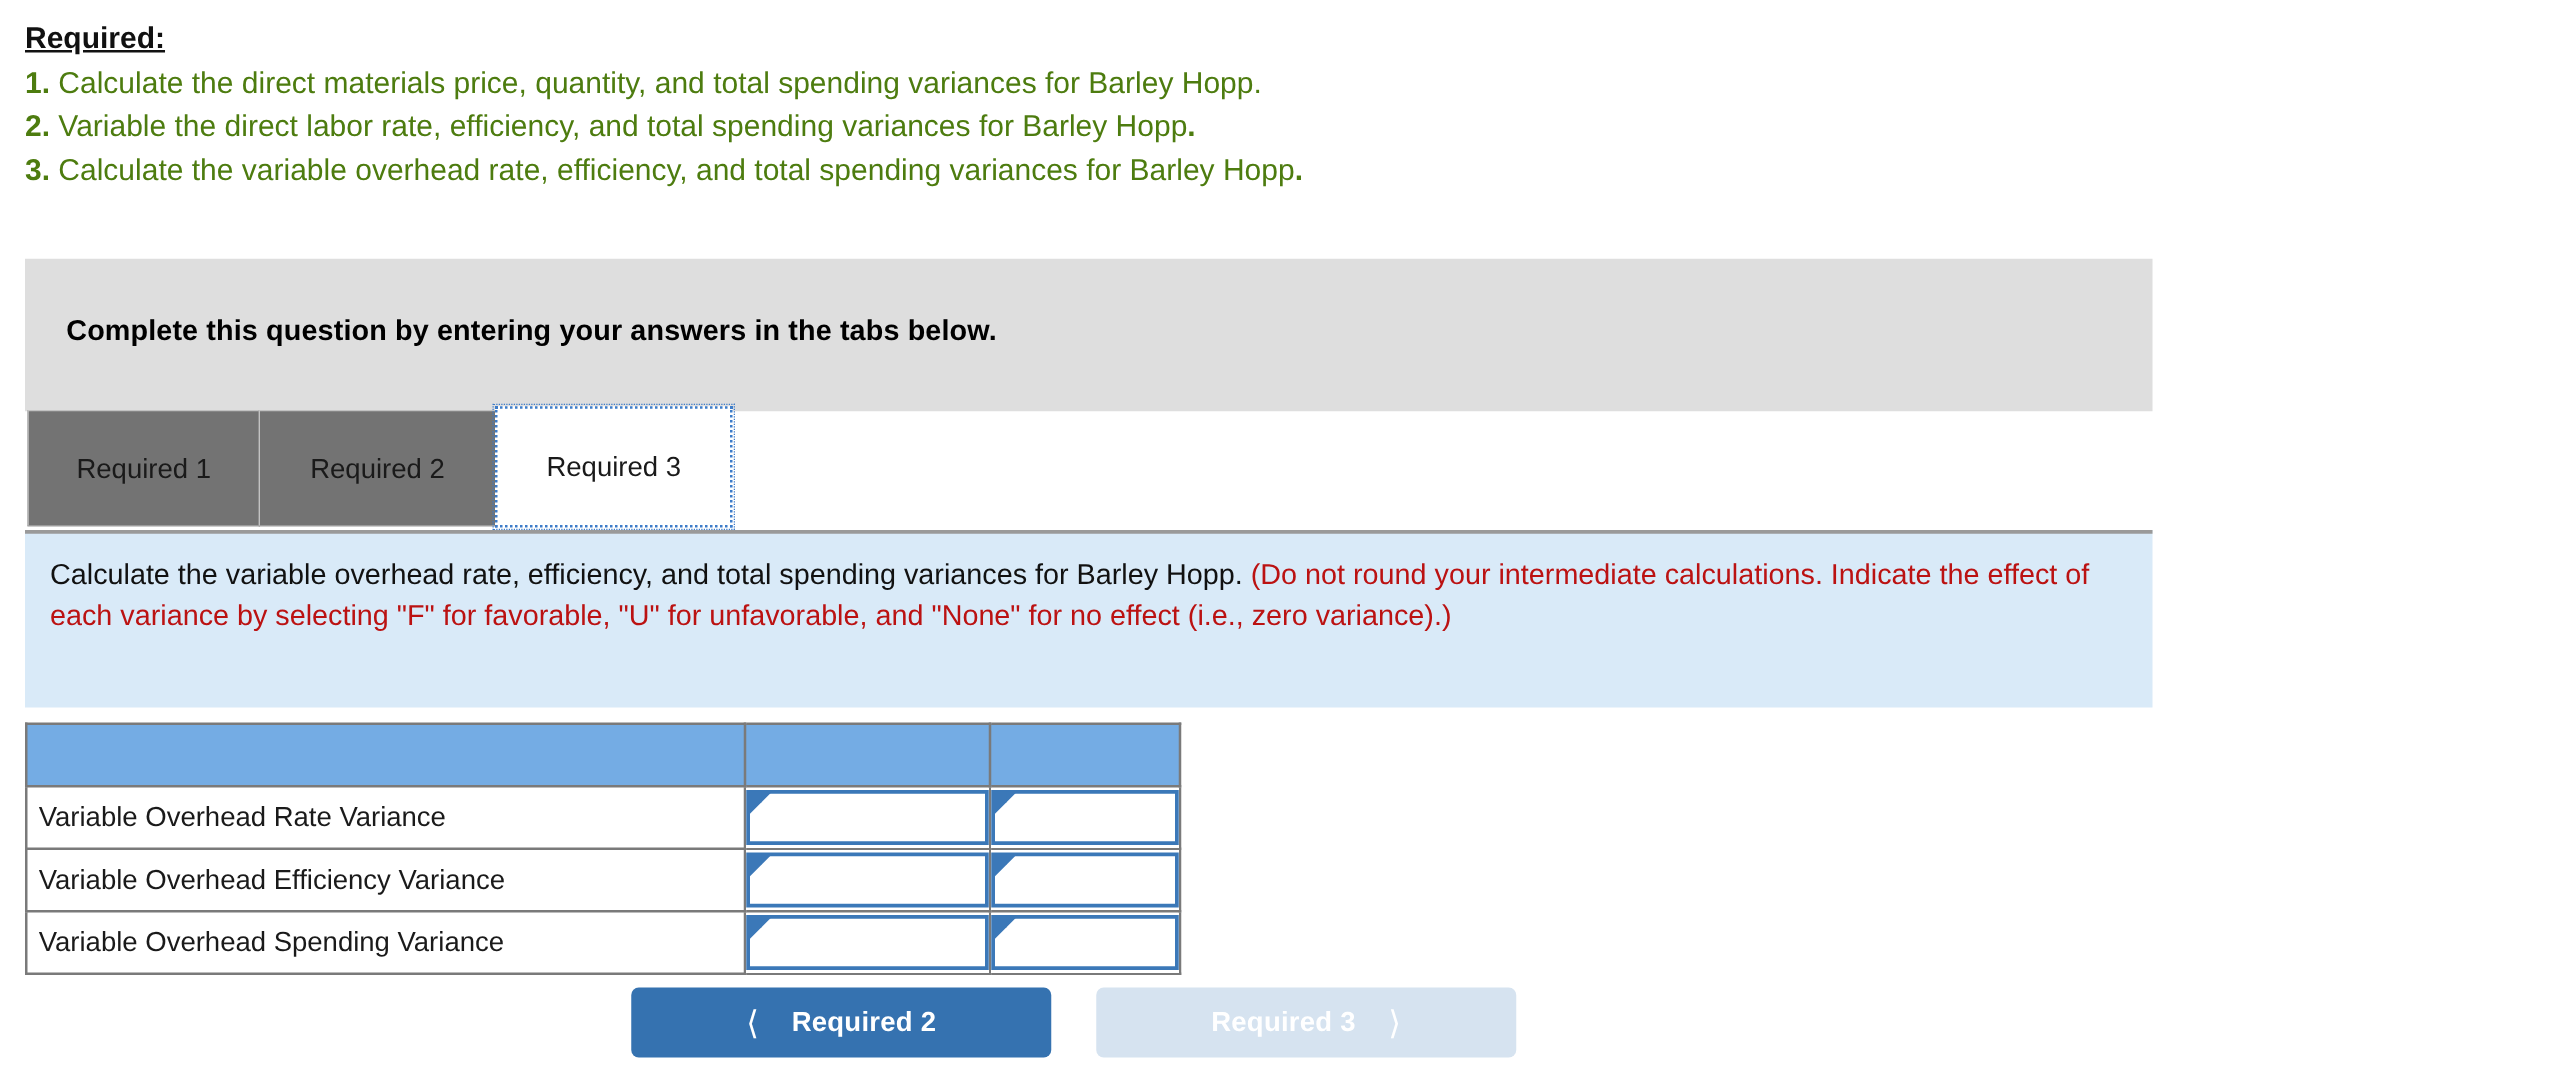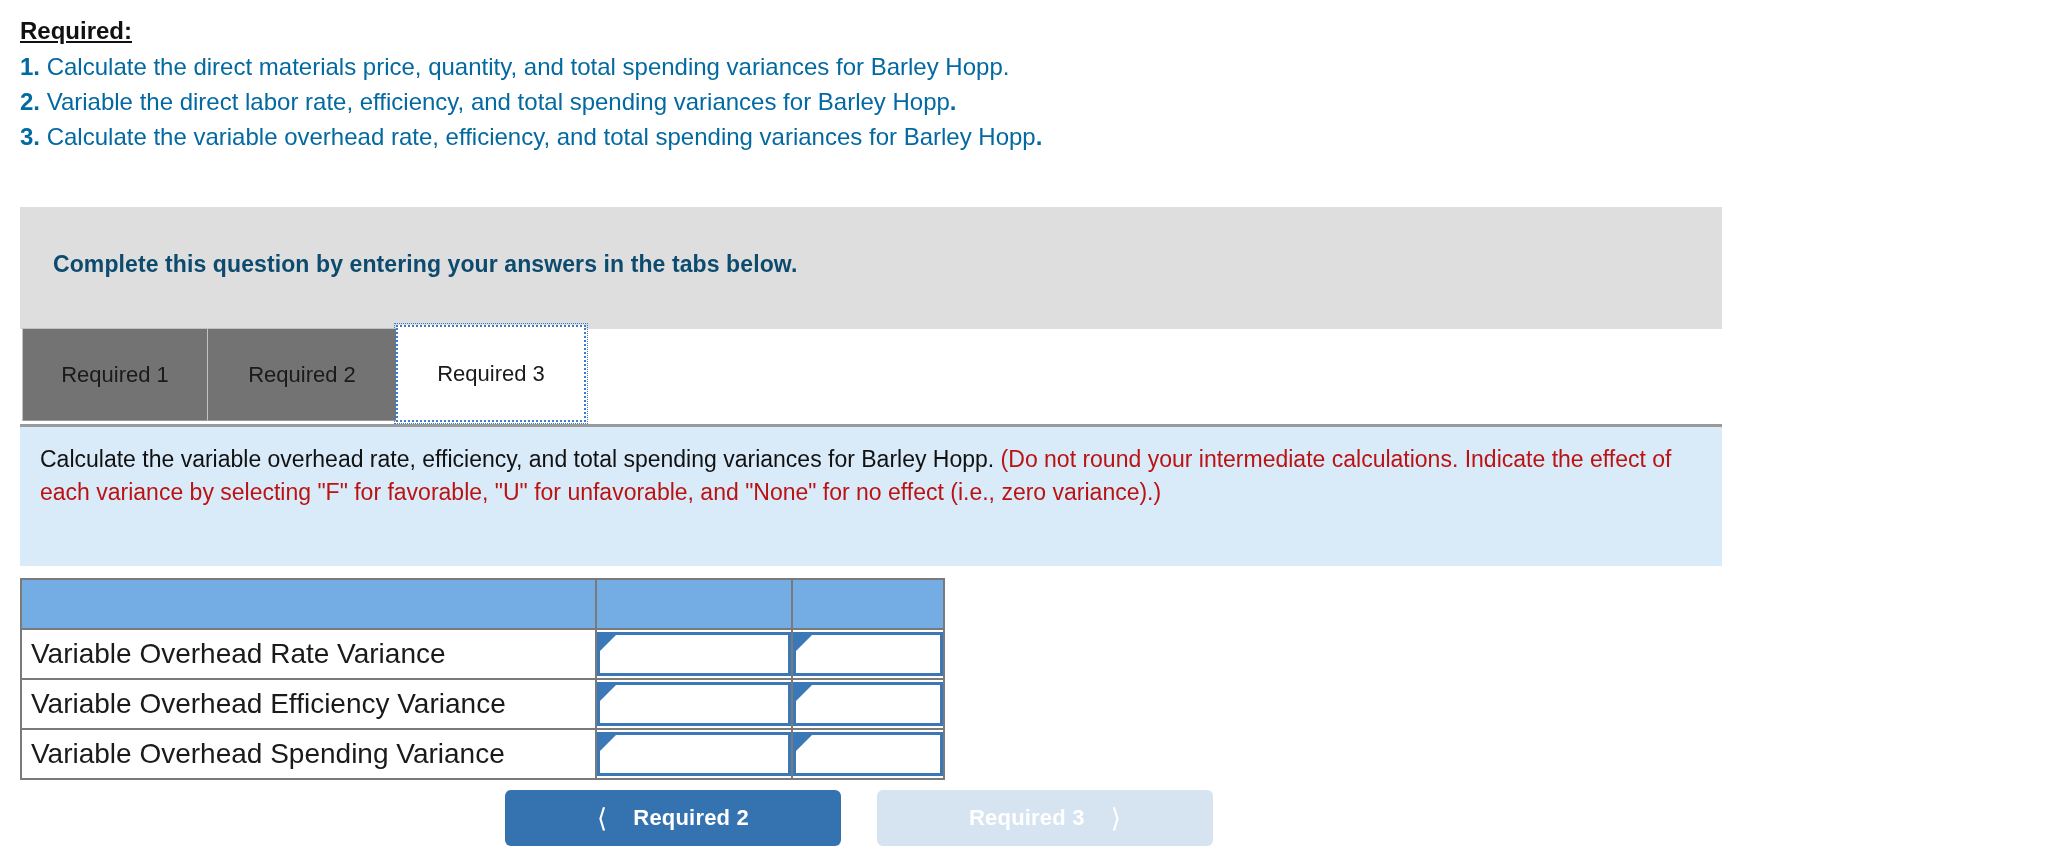--- a/index.html
+++ b/index.html
@@ -33,21 +33,21 @@
     font-size: 24px;
     font-weight: bold;
     line-height: 34px;
     color: #111111;
     margin: 0 0 1px 0;
     text-decoration: underline;
   }
   .required-item {
     font-size: 24px;
     line-height: 35px;
-    color: #0369a1;
+    color: #4d7c0f;
     white-space: nowrap;
   }
   .required-item .num {
     font-weight: bold;
   }
   .required-item .tail-bold {
     font-weight: bold;
   }
 
   
@@ -59,21 +59,21 @@
     height: 122px;
     background: #dedede;
     box-sizing: border-box;
   }
   .gray-bar-text {
     position: absolute;
     left: 33px;
     top: 44px;
     font-size: 23px;
     font-weight: bold;
-    color: #0c4a6e;
+    color: #000000;
     letter-spacing: 0.1px;
   }
 
   
   .tabs {
     position: absolute;
     left: 22px;
     top: 328px;
     height: 96px;
     display: flex;
@@ -154,21 +154,21 @@
   .var-table .hdr-row td {
     background: #74ace4;
     height: 48px;
     border-bottom: 2px solid #7a7a7a;
   }
   .col-label { width: 575px; }
   .col-in1   { width: 196px; }
   .col-in2   { width: 152px; }
 
   .row-label {
-    font-size: 28px;
+    font-size: 22px;
     color: #1a1a1a;
     padding-left: 9px !important;
     white-space: nowrap;
   }
   .input-cell {
     position: relative;
     padding: 0 !important;
     background: #ffffff;
   }
   .cell-input {

